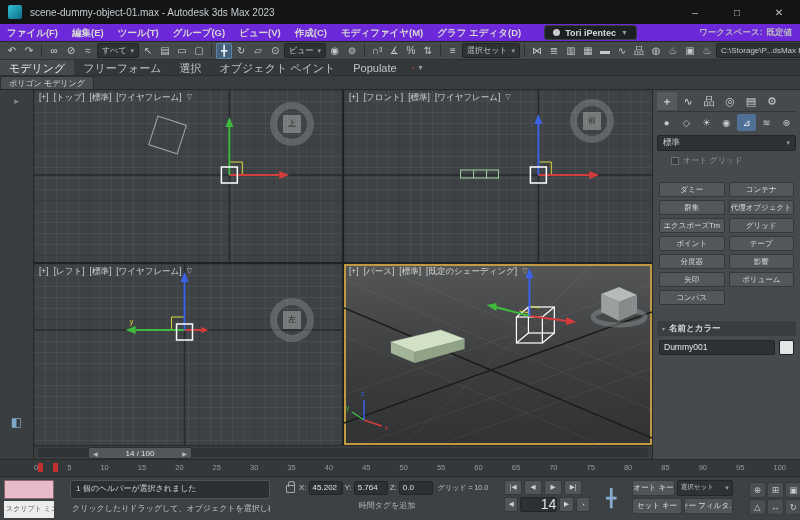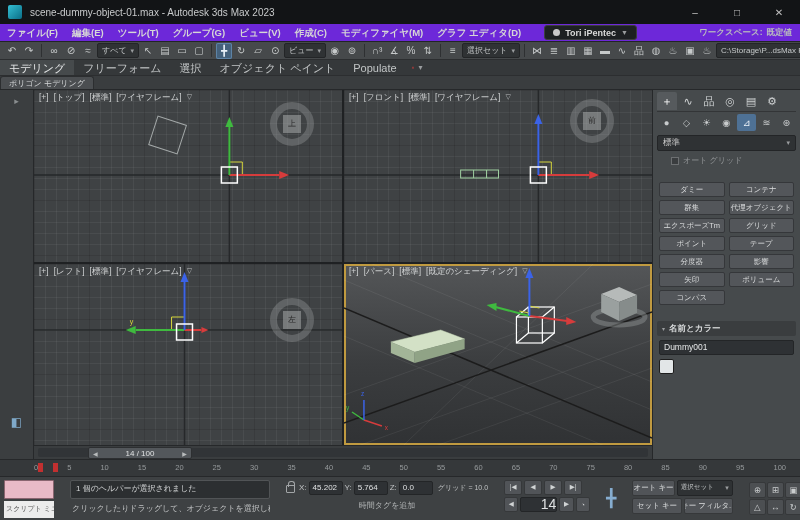--- a/index.html
+++ b/index.html
@@ -86,21 +86,21 @@
   .panel-cats{display:flex;gap:1px;margin-top:1px;padding-top:2px;border-top:1px solid #333537;}
   .panel-cats span{width:19px;height:17px;line-height:17px;text-align:center;font-size:9.5px;color:#c8cbcc;}
   .panel-cats span.active{background:#4e7195;border-radius:2px;color:#eaf1f8;}
   .subcat-dd{margin:4px 0;height:16px;background:#2f3234;border:1px solid #232527;border-radius:2px;display:flex;align-items:center;justify-content:space-between;padding:0 5px;color:#ccc;font-size:8.5px;}
   .rollout-h{height:15px;background:#3a3d3f;border-radius:2px;font-weight:bold;font-size:8.5px;color:#d9dbdc;display:flex;align-items:center;gap:4px;padding:0 5px;margin-top:4px;}
   .rollout-h .caret{font-size:6px;}
   .autogrid{margin:4px 0 4px 14px;color:#8f9294;font-size:8px;display:flex;align-items:center;gap:4px;}
   .cb{display:inline-block;width:8px;height:8px;border:1px solid #6c6f71;background:#3a3d3f;}
   .ot-grid{display:grid;grid-template-columns:1fr 1fr;gap:3px 4px;padding:12px 2px;}
   .ot-btn{height:15px;background:#53565a;border:1px solid #35373a;border-radius:2px;color:#dadcdd;font-size:7.5px;display:flex;align-items:center;justify-content:center;white-space:nowrap;overflow:hidden;}
-  .nc-row{display:flex;gap:4px;margin:4px 2px;flex-direction:column;}
+  .nc-row{display:flex;gap:4px;margin:4px 2px;}
   .name-field{flex:1;height:15px;line-height:13px;background:#2e3134;border:1px solid #232527;border-radius:2px;color:#e4e6e7;font-size:8.5px;padding:0 4px;}
   .swatch{width:15px;height:15px;background:#e2e6e7;border:1px solid #1e1e1e;border-radius:2px;}
 
   
   .statusbar{height:44px;background:#3e4143;border-top:1px solid #26282a;display:flex;align-items:center;padding:0 4px;gap:16px;}
   .listener{width:50px;height:38px;display:flex;flex-direction:column;gap:2px;}
   .listener-pink{flex:1;background:#e9bac7;border:1px solid #8a6570;border-radius:1px;}
   .listener-white{flex:1;background:#ececec;color:#555;font-size:7px;line-height:15px;padding:0 2px;overflow:hidden;white-space:nowrap;}
   .status-texts{width:200px;height:38px;display:flex;flex-direction:column;gap:2px;}
   .sel-info{flex:1;background:#2c2f31;border:1px solid #515456;border-radius:2px;color:#d6d8d9;font-size:8px;line-height:15px;padding:0 5px;white-space:nowrap;overflow:hidden;}

